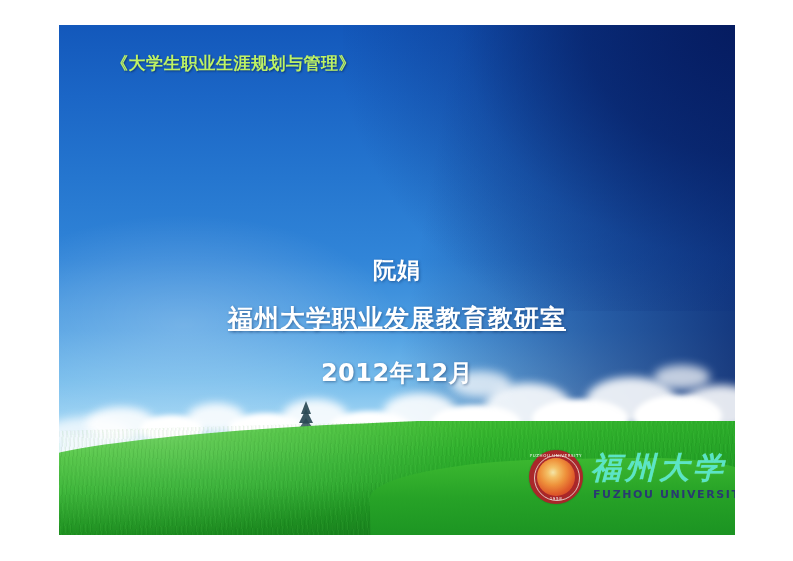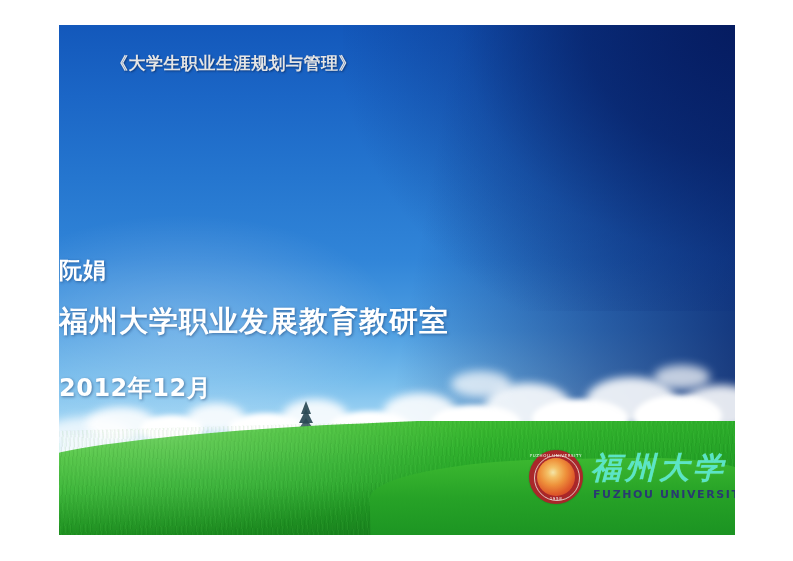--- a/index.html
+++ b/index.html
@@ -244,21 +244,21 @@
     opacity: 0.96;
   }
 
   
   .course-title {
     position: absolute;
     left: 52px;
     top: 27px;
     font-size: 17px;
     font-weight: bold;
-    color: #e5e5e5;
+    color: #bef264;
     letter-spacing: 0.5px;
     text-shadow: 1px 1px 2px rgba(0,20,60,0.55);
     white-space: nowrap;
   }
   .main-title {
     position: absolute;
     left: 0;
     top: 110px;
     width: 100%;
     text-align: center;
@@ -269,36 +269,37 @@
     text-shadow: 2px 2px 3px rgba(0,25,70,0.50);
     white-space: nowrap;
   }
   .main-title .gap { display: inline-block; width: 38px; }
 
   .presenter-block {
     position: absolute;
     left: 0;
     top: 230px;
     width: 100%;
-    text-align: left;
+    text-align: center;
     color: #ffffff;
   }
   .presenter {
     font-size: 23px;
     font-weight: bold;
     letter-spacing: 1px;
     text-shadow: 1px 1px 3px rgba(0,30,80,0.45);
     margin-bottom: 16px;
   }
   .department {
-    font-size: 29px;
+    font-size: 25px;
     font-weight: bold;
     letter-spacing: 1px;
     text-shadow: 1px 1px 3px rgba(0,30,80,0.45);
-    margin-bottom: 30px;
+    margin-bottom: 22px;
+    text-decoration: underline;
   }
   .date {
     font-size: 24px;
     font-weight: bold;
     letter-spacing: 0.5px;
     text-shadow: 1px 1px 3px rgba(0,30,80,0.45);
   }
 
   
   .logo {

